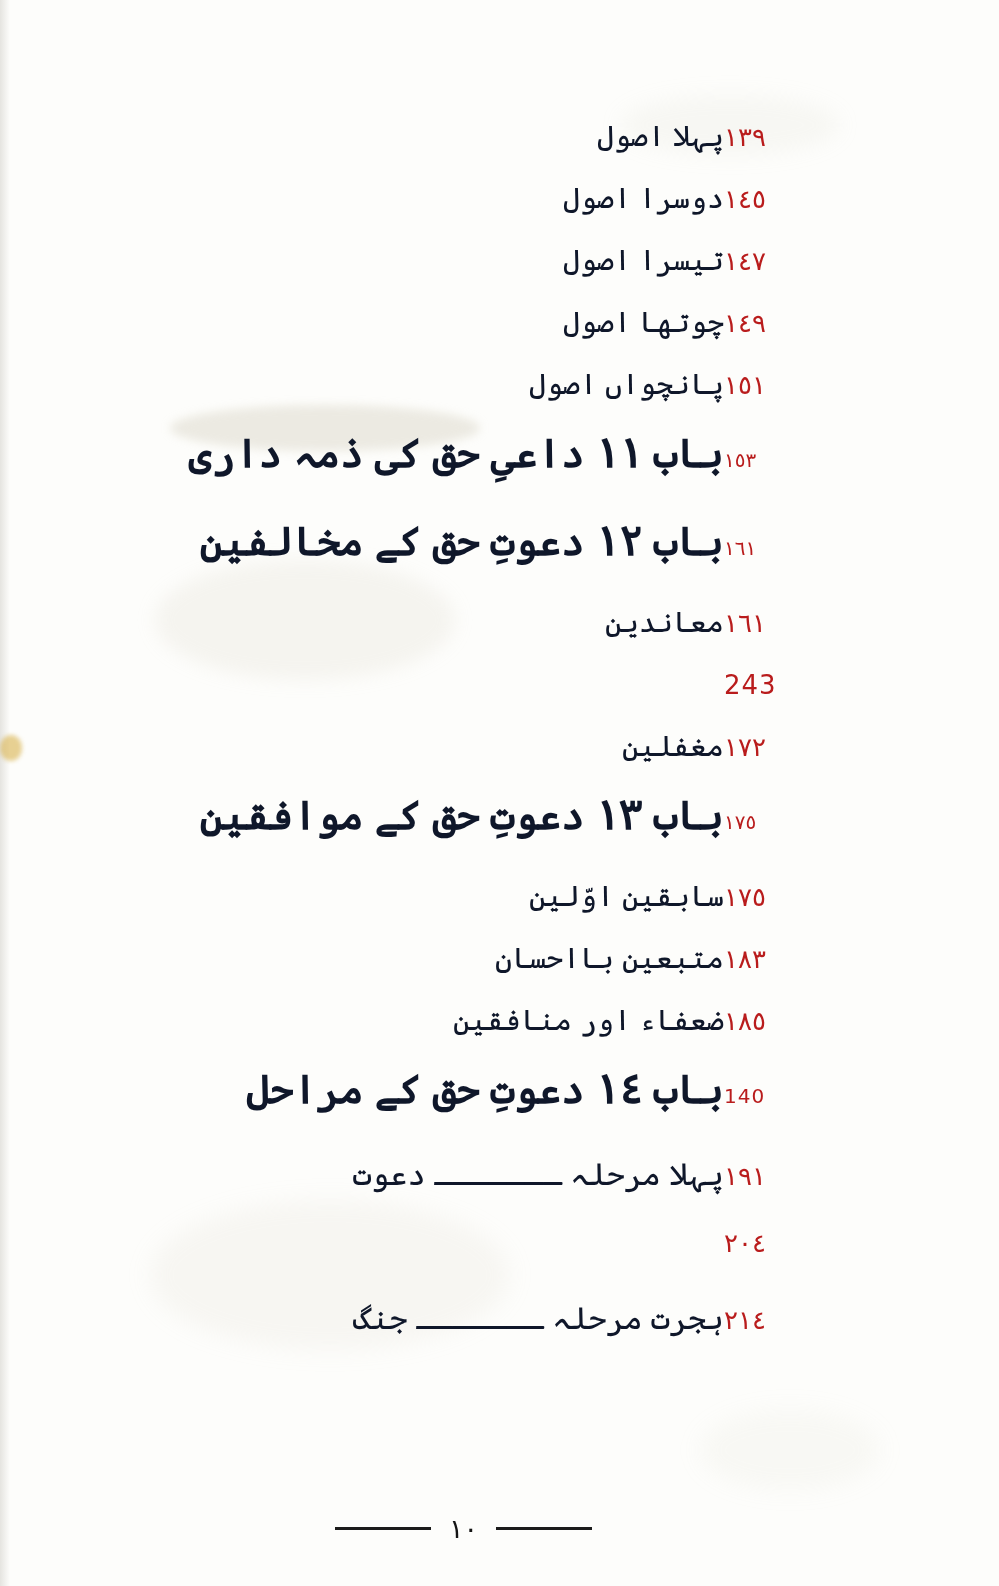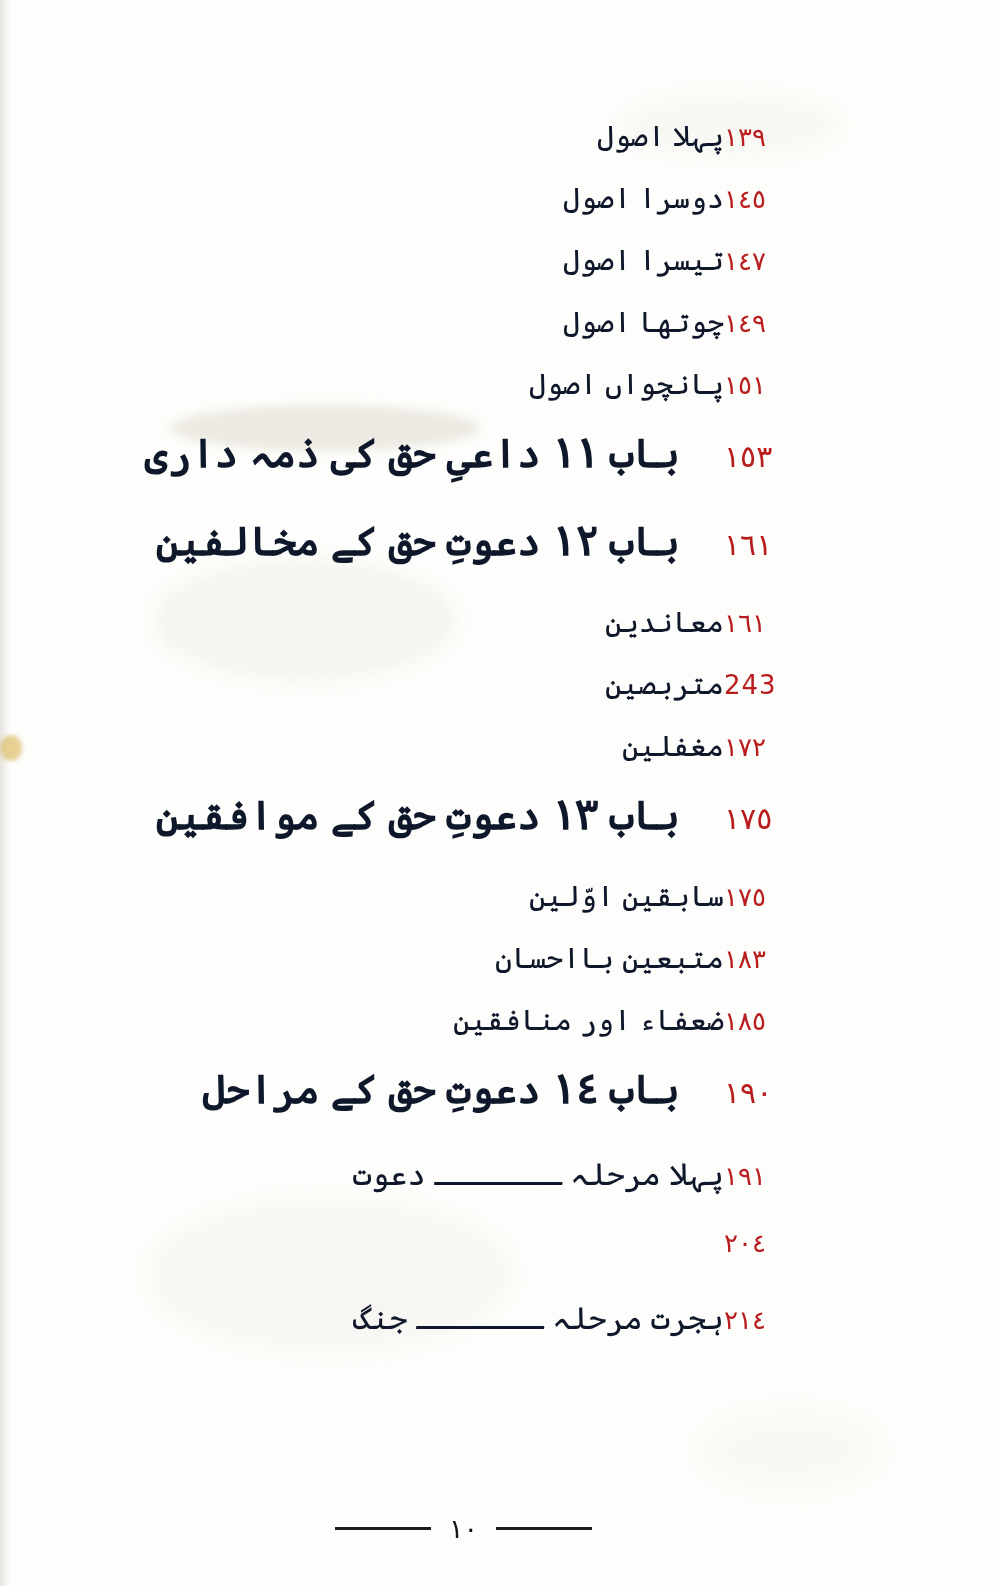--- a/index.html
+++ b/index.html
@@ -58,21 +58,21 @@
     font-family: Liberation Sans, sans-serif;
     white-space: nowrap;
   }
   
   .row.sub { height: 62px; }
   .row.sub .pageno { font-size: 26px; }
   .row.sub .title { font-size: 29px; line-height: 1.0; }
 
   
   .row.chapter { height: 88px; }
-  .row.chapter .pageno { font-size: 30px; margin-left: 44px; }
+  .row.chapter .pageno { font-size: 20px; }
   .row.chapter .title {
     font-size: 40px;
     line-height: 1.05;
     font-weight: 700;
   }
 
   
   .row.stage { height: 72px; }
   .row.stage .pageno { font-size: 26px; }
   .row.stage .title { font-size: 31px; }
@@ -157,21 +157,20 @@
       <div class="title">باب ١٢  دعوتِ حق کے مخالفین</div>
     </div>
 
     <div class="row sub">
       <div class="pageno">١٦١</div>
       <div class="title">معاندین</div>
     </div>
 
     <div class="row sub">
       <div class="pageno">243</div>
-      <div class="title">متربصین</div>
     </div>
 
     <div class="row sub">
       <div class="pageno">١٧٢</div>
       <div class="title">مغفلین</div>
     </div>
 
     <div class="row chapter">
       <div class="pageno">١٧٥</div>
       <div class="title">باب ١٣  دعوتِ حق کے موافقین</div>
@@ -186,21 +185,21 @@
       <div class="pageno">١٨٣</div>
       <div class="title">متبعین بااحسان</div>
     </div>
 
     <div class="row sub">
       <div class="pageno">١٨٥</div>
       <div class="title">ضعفاء اور منافقین</div>
     </div>
 
     <div class="row chapter">
-      <div class="pageno">١٩٠</div>
+      <div class="pageno">140</div>
       <div class="title">باب ١٤  دعوتِ حق کے مراحل</div>
     </div>
 
     <div class="row stage">
       <div class="pageno">١٩١</div>
       <div class="title">پہلا مرحلہ ـــــــ دعوت</div>
     </div>
 
     <div class="row stage">
       <div class="pageno">٢٠٤</div>

